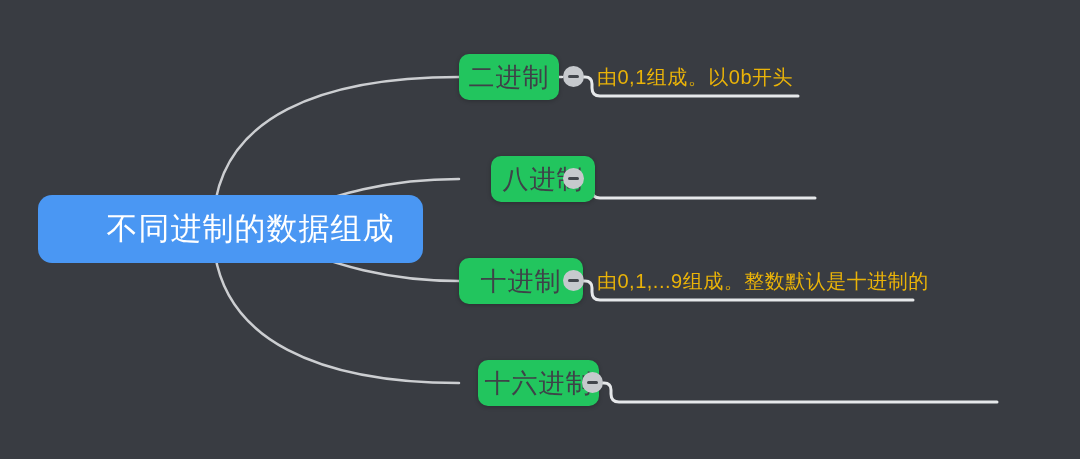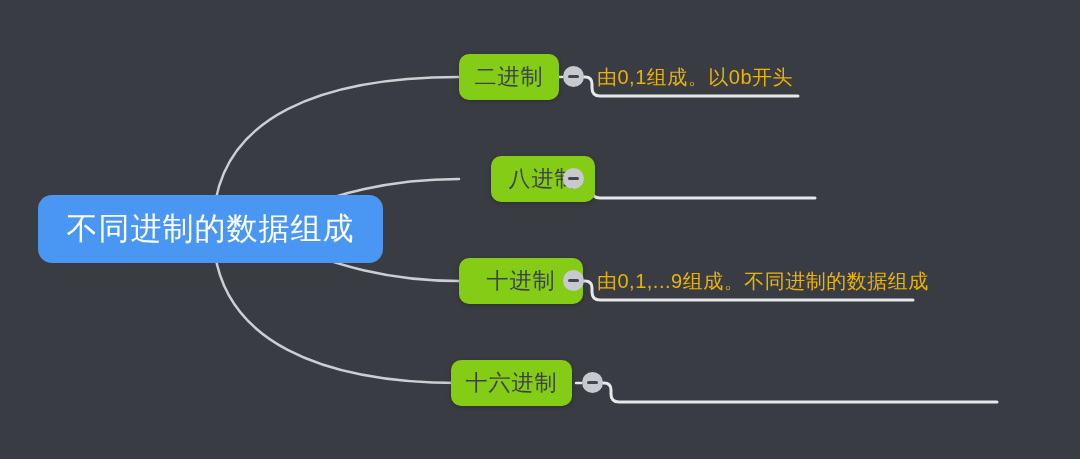--- a/index.html
+++ b/index.html
@@ -10,32 +10,33 @@
     font-family:"Liberation Sans","DejaVu Sans",sans-serif;
     overflow:hidden;
   }
   .links{position:absolute;left:0;top:0;width:1080px;height:459px;}
   .root-node{
     position:absolute;left:38px;top:195px;width:345px;height:68px;
     background:#4a97f3;border-radius:14px;
     display:flex;align-items:center;justify-content:center;
     color:#ffffff;font-size:31px;letter-spacing:1px;
     cursor:default;
+    padding-left:40px;
   }
   .topic{
-    position:absolute;height:46px;background:#84cc16;border-radius:10px;
+    position:absolute;height:46px;background:#22c55e;border-radius:10px;
     display:flex;align-items:center;justify-content:center;
-    color:#3e4248;font-size:22px;letter-spacing:1px;
+    color:#3e4248;font-size:26px;letter-spacing:1px;
     box-shadow:0 1px 4px rgba(0,0,0,0.25);
     cursor:default;
   }
   .t1{left:459px;top:54px;width:100px;}
   .t2{left:459px;top:156px;width:104px;margin-left:32px;}
   .t3{left:459px;top:258px;width:124px;}
-  .t4{left:451px;top:360px;width:121px;}
+  .t4{left:478px;top:360px;width:121px;}
   .collapse{
     position:absolute;width:21px;height:21px;border-radius:50%;
     background:#c6c9cd;
     display:flex;align-items:center;justify-content:center;
     cursor:pointer;
   }
   .c1{left:563px;top:66px;}
   .c2{left:563px;top:168px;}
   .c3{left:563px;top:270px;}
   .c4{left:582px;top:372px;}
@@ -102,15 +103,15 @@
     <span class="bar"></span>
   </div>
   <div class="collapse c3">
     <span class="bar"></span>
   </div>
   <div class="collapse c4">
     <span class="bar"></span>
   </div>
 
   <div class="note n1">由0,1组成。以0b开头</div>
-  <div class="note n3">由0,1,...9组成。不同进制的数据组成</div>
+  <div class="note n3">由0,1,...9组成。整数默认是十进制的</div>
 
 </div>
 
 </body></html>

